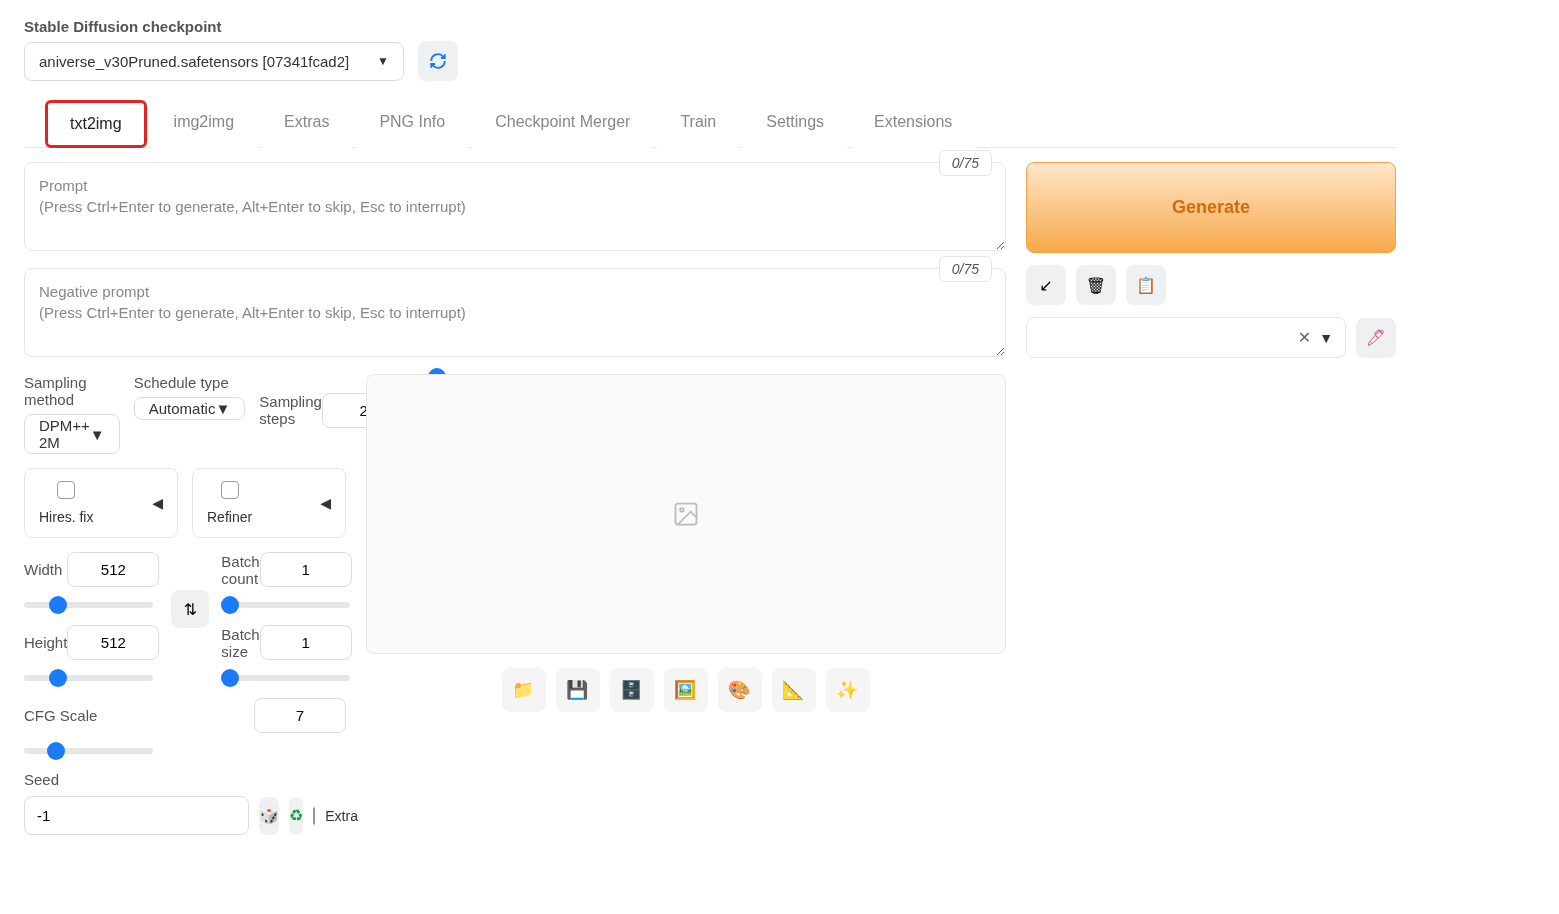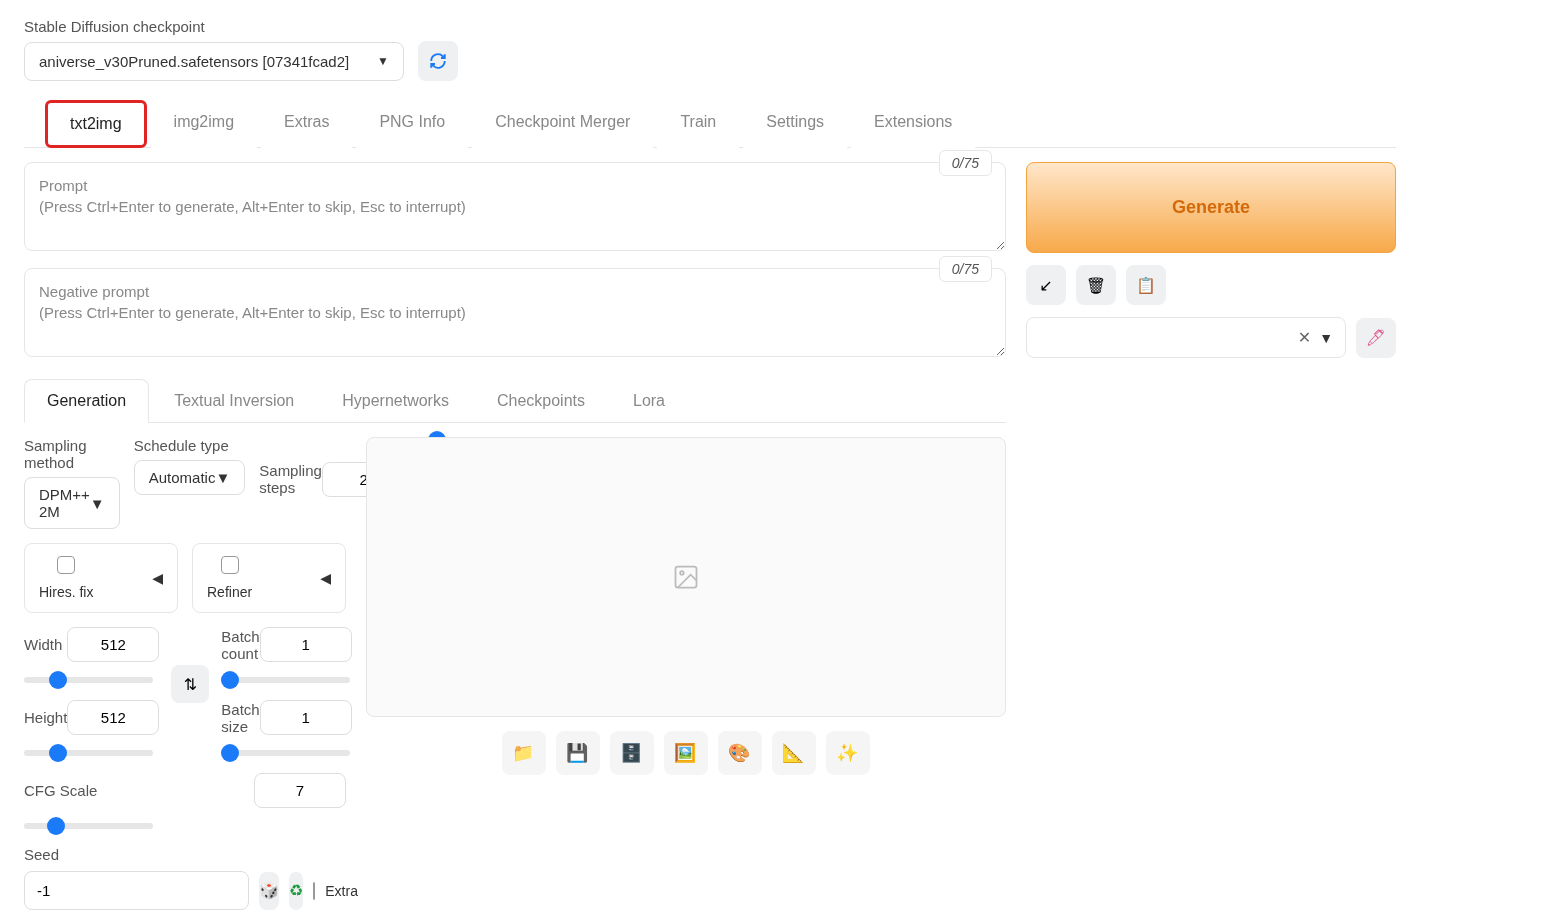--- a/index.html
+++ b/index.html
@@ -1,18 +1,18 @@
 <!DOCTYPE html>
 <html><head>
 <meta charset="utf-8">
 <style>
 * { box-sizing: border-box; margin: 0; padding: 0; }
 body { font-family: -apple-system, BlinkMacSystemFont, "Segoe UI", Arial, sans-serif; font-size: 14px; color: #333; background: #fff; overflow-y: scroll; }
 .container { padding: 18px 24px; max-width: 1420px; }
-.label { color: #555; font-size: 15px; margin-bottom: 6px; display: block; }
+.label { color: #555; font-size: 15px; margin-bottom: 6px; display: block; font-weight: bold; }
 .checkpoint-row { display: flex; align-items: center; gap: 14px; margin-bottom: 18px; }
 .select { border: 1px solid #ddd; border-radius: 8px; padding: 10px 14px; display: flex; align-items: center; justify-content: space-between; min-width: 380px; background: #fff; cursor: pointer; font-size: 15px; }
 .select .caret { font-size: 12px; }
 .icon-btn { width: 40px; height: 40px; border: none; border-radius: 8px; background: #eef0f2; display: flex; align-items: center; justify-content: center; cursor: pointer; font-size: 16px; color: #555; }
 .tabs { display: flex; border-bottom: 1px solid #e6e6e6; gap: 4px; padding-left: 21px; }
 .tab { padding: 12px 22px; color: #888; font-size: 16px; cursor: pointer; border: 1px solid transparent; border-bottom: none; border-radius: 8px 8px 0 0; position: relative; top: 1px; background: #fff; }
 .tab.active { color: #222; border-color: #e6e6e6; border-bottom: 1px solid #fff; }
 .tab.highlighted { border: 3px solid #e02424; border-radius: 6px; }
 .main-area { display: flex; gap: 20px; margin-top: 0; }
 .left-col { flex: 1; min-width: 0; }
@@ -28,21 +28,21 @@
 .styles-select { flex: 1; border: 1px solid #e6e6e6; border-radius: 8px; padding: 10px 12px; display: flex; align-items: center; justify-content: flex-end; gap: 8px; cursor: pointer; min-height: 40px; }
 .subtabs { display: flex; border-bottom: 1px solid #e6e6e6; gap: 2px; margin-top: 18px; }
 .subtab { padding: 12px 22px; color: #888; font-size: 16px; cursor: pointer; border: 1px solid transparent; border-bottom: none; border-radius: 8px 8px 0 0; position: relative; top: 1px; }
 .subtab.active { color: #222; border-color: #e6e6e6; border-bottom: 1px solid #fff; background: #fff; }
 .gen-panel { display: flex; gap: 20px; margin-top: 14px; }
 .gen-left { flex: 1; min-width: 0; }
 .gen-right { width: 640px; flex-shrink: 0; }
 .row3 { display: flex; gap: 14px; margin-bottom: 14px; }
 .field { flex: 1; }
 .field-label { color: #555; font-size: 15px; margin-bottom: 6px; display: block; }
-.dropdown { border: 1px solid #ddd; border-radius: 8px; padding: 8px 14px; display: flex; align-items: center; justify-content: space-between; background: #fff; cursor: pointer; font-size: 15px; width: 100%; }
+.dropdown { border: 1px solid #ddd; border-radius: 8px; padding: 2px 14px; display: flex; align-items: center; justify-content: space-between; background: #fff; cursor: pointer; font-size: 15px; width: 100%; }
 .num-input { border: 1px solid #ddd; border-radius: 8px; padding: 8px 10px; text-align: center; width: 92px; font-size: 15px; }
 .slider { flex: 1; -webkit-appearance: none; height: 6px; background: #e6e6e6; border-radius: 3px; outline: none; }
 .slider::-webkit-slider-thumb { -webkit-appearance: none; width: 18px; height: 18px; background: #1a7af8; border-radius: 50%; cursor: pointer; }
 .slider::-moz-range-thumb { width: 18px; height: 18px; background: #1a7af8; border-radius: 50%; cursor: pointer; border: none; }
 .slider::-moz-range-progress { background: #1a7af8; height: 6px; border-radius: 3px; }
 .checkbox-block { border: 1px solid #e6e6e6; border-radius: 8px; padding: 12px 14px; display: flex; align-items: center; justify-content: space-between; cursor: pointer; flex: 1; }
 .checkbox-block .left { display: flex; align-items: center; gap: 10px; flex-direction: column; }
 .checkbox { width: 18px; height: 18px; border: 1.5px solid #999; border-radius: 4px; display: inline-block; }
 .triangle { cursor: pointer; color: #333; font-size: 14px; }
 .dims-row { display: flex; gap: 12px; align-items: flex-start; }
@@ -98,27 +98,20 @@
         <span class="token-count">0/75</span>
         <textarea rows="3" placeholder="Prompt
 (Press Ctrl+Enter to generate, Alt+Enter to skip, Esc to interrupt)" style=""></textarea>
       </div>
       <div class="prompt-box">
         <span class="token-count">0/75</span>
         <textarea rows="3" placeholder="Negative prompt
 (Press Ctrl+Enter to generate, Alt+Enter to skip, Esc to interrupt)" style=""></textarea>
       </div>
 
-      <div class="subtabs">
-        <div class="subtab active">Generation</div>
-        <div class="subtab">Textual Inversion</div>
-        <div class="subtab">Hypernetworks</div>
-        <div class="subtab">Checkpoints</div>
-        <div class="subtab">Lora</div>
-      </div>
 
       <div class="gen-panel">
         <div class="gen-left">
           <div class="row3">
             <div class="field">
               <span class="field-label">Sampling method</span>
               <div class="dropdown">
                 <span>DPM++ 2M</span>
                 <span class="caret">▼</span>
               </div>

